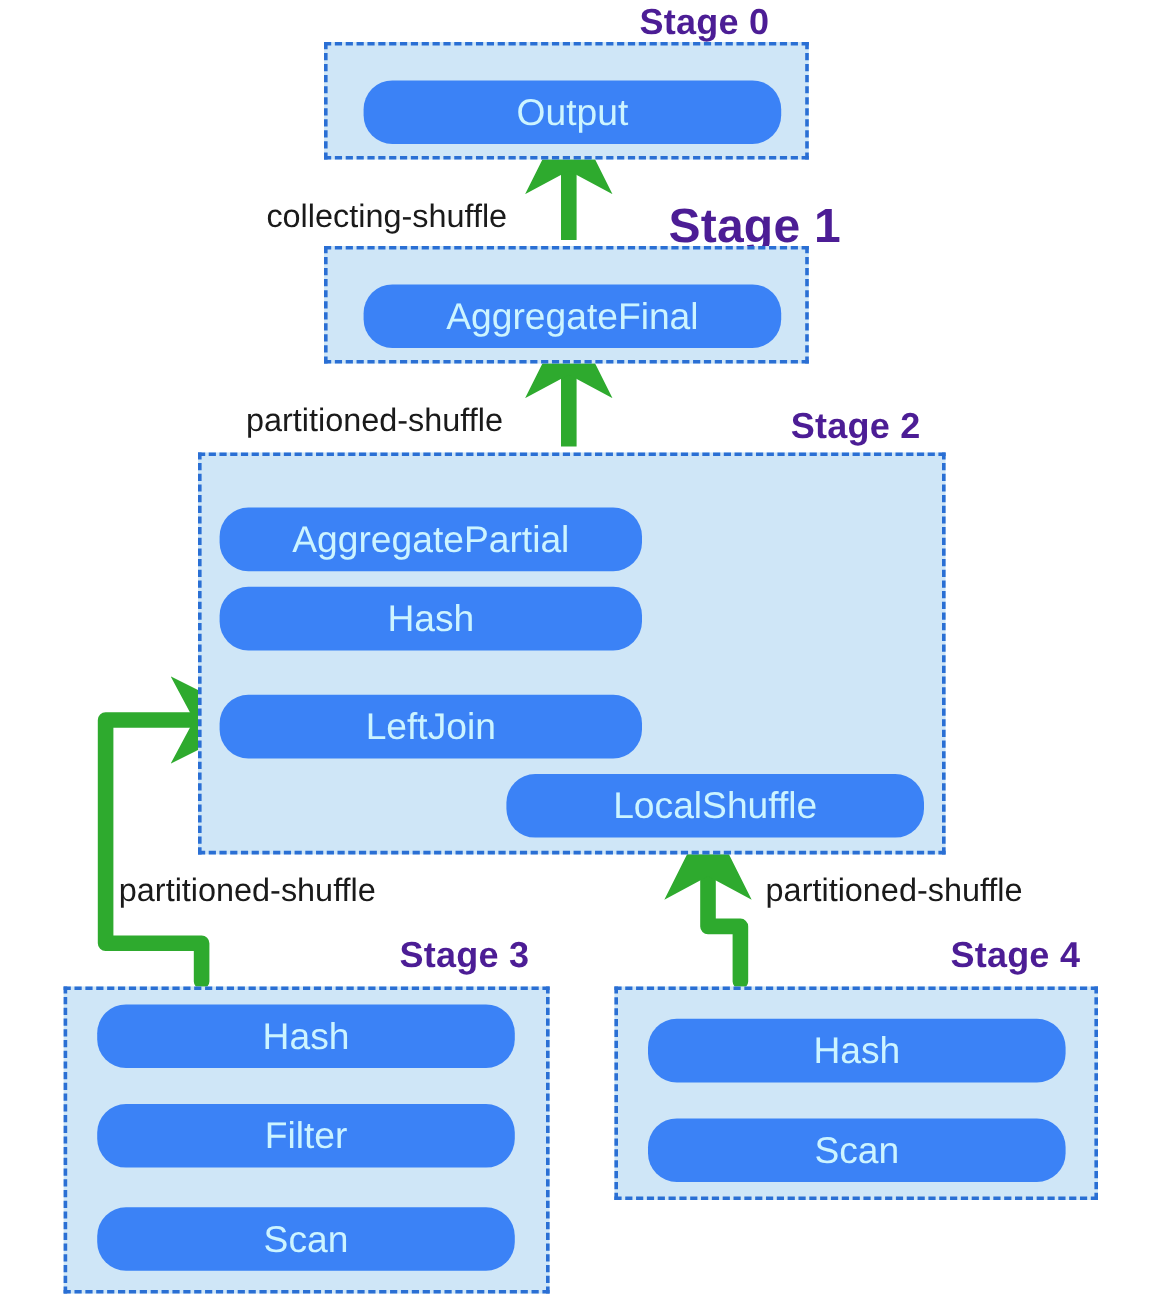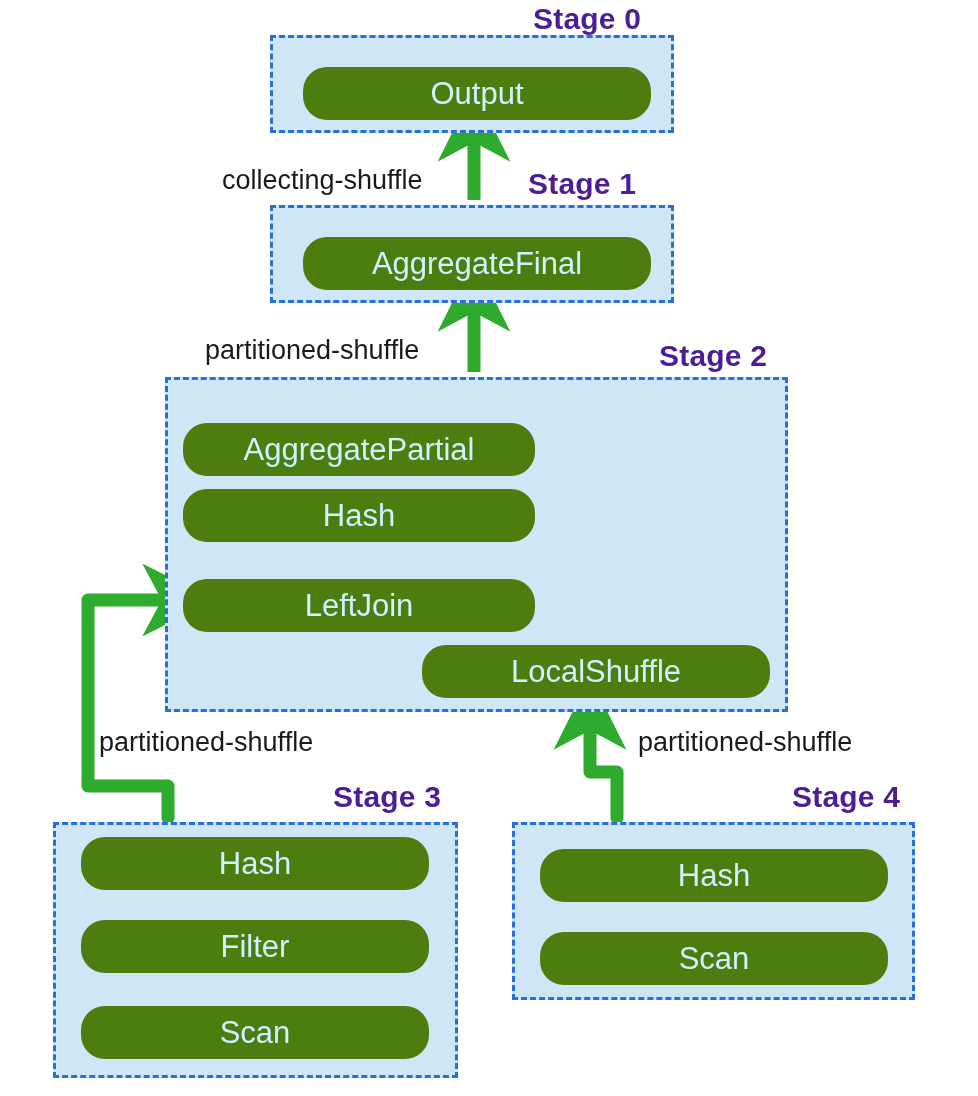--- a/index.html
+++ b/index.html
@@ -7,21 +7,21 @@
        font-family:"Liberation Sans","DejaVu Sans",sans-serif;}
   #stage{position:absolute;left:0;top:0;width:978px;height:1096px;}
 
   
   .stage-box{position:absolute;background:#cfe6f7;border:3px dashed #2a6fd4;
              box-sizing:border-box;}
   
   .stage-title{position:absolute;font-weight:bold;color:#4c1d95;
                white-space:nowrap;letter-spacing:.2px;}
   
-  .op{position:absolute;background:#4d7c0f;border-radius:24px;
+  .op{position:absolute;background:#3b82f6;border-radius:24px;
       display:flex;align-items:center;justify-content:center;
       color:#ccf4ff;white-space:nowrap;box-sizing:border-box;}
   
   .edge-label{position:absolute;color:#1a1a1a;white-space:nowrap;text-align:center;}
 
   svg.wires{position:absolute;left:0;top:0;width:978px;height:1096px;
             pointer-events:none;overflow:visible;}
 </style>
 </head>
 <body>
@@ -79,21 +79,21 @@
     </g>
   </svg>
 
   <div class="stage-title" style="left:533px;top:2px;font-size:30px;">Stage 0</div>
   <div class="stage-box" style="left:270px;top:35px;width:404px;height:98px;"></div>
   <div class="op" style="left:303px;top:67px;width:348px;height:53px;font-size:31px;">
     <span>Output</span>
   </div>
 
   <div class="edge-label" style="left:222px;top:165px;font-size:27px;">collecting-shuffle</div>
-  <div class="stage-title" style="left:528px;top:167px;font-size:30px;">Stage 1</div>
+  <div class="stage-title" style="left:557px;top:167px;font-size:40px;">Stage 1</div>
   <div class="stage-box" style="left:270px;top:205px;width:404px;height:98px;"></div>
   <div class="op" style="left:303px;top:237px;width:348px;height:53px;font-size:31px;text-align:center;">
     <span>AggregateFinal</span>
   </div>
 
   <div class="edge-label" style="left:205px;top:335px;font-size:27px;">partitioned-shuffle</div>
   <div class="stage-title" style="left:659px;top:339px;font-size:30px;">Stage 2</div>
   <div class="stage-box" style="left:165px;top:377px;width:623px;height:335px;"></div>
 
   <div class="op" style="left:183px;top:400px;width:352px;height:53px;font-size:31px;margin-top:23px;">

